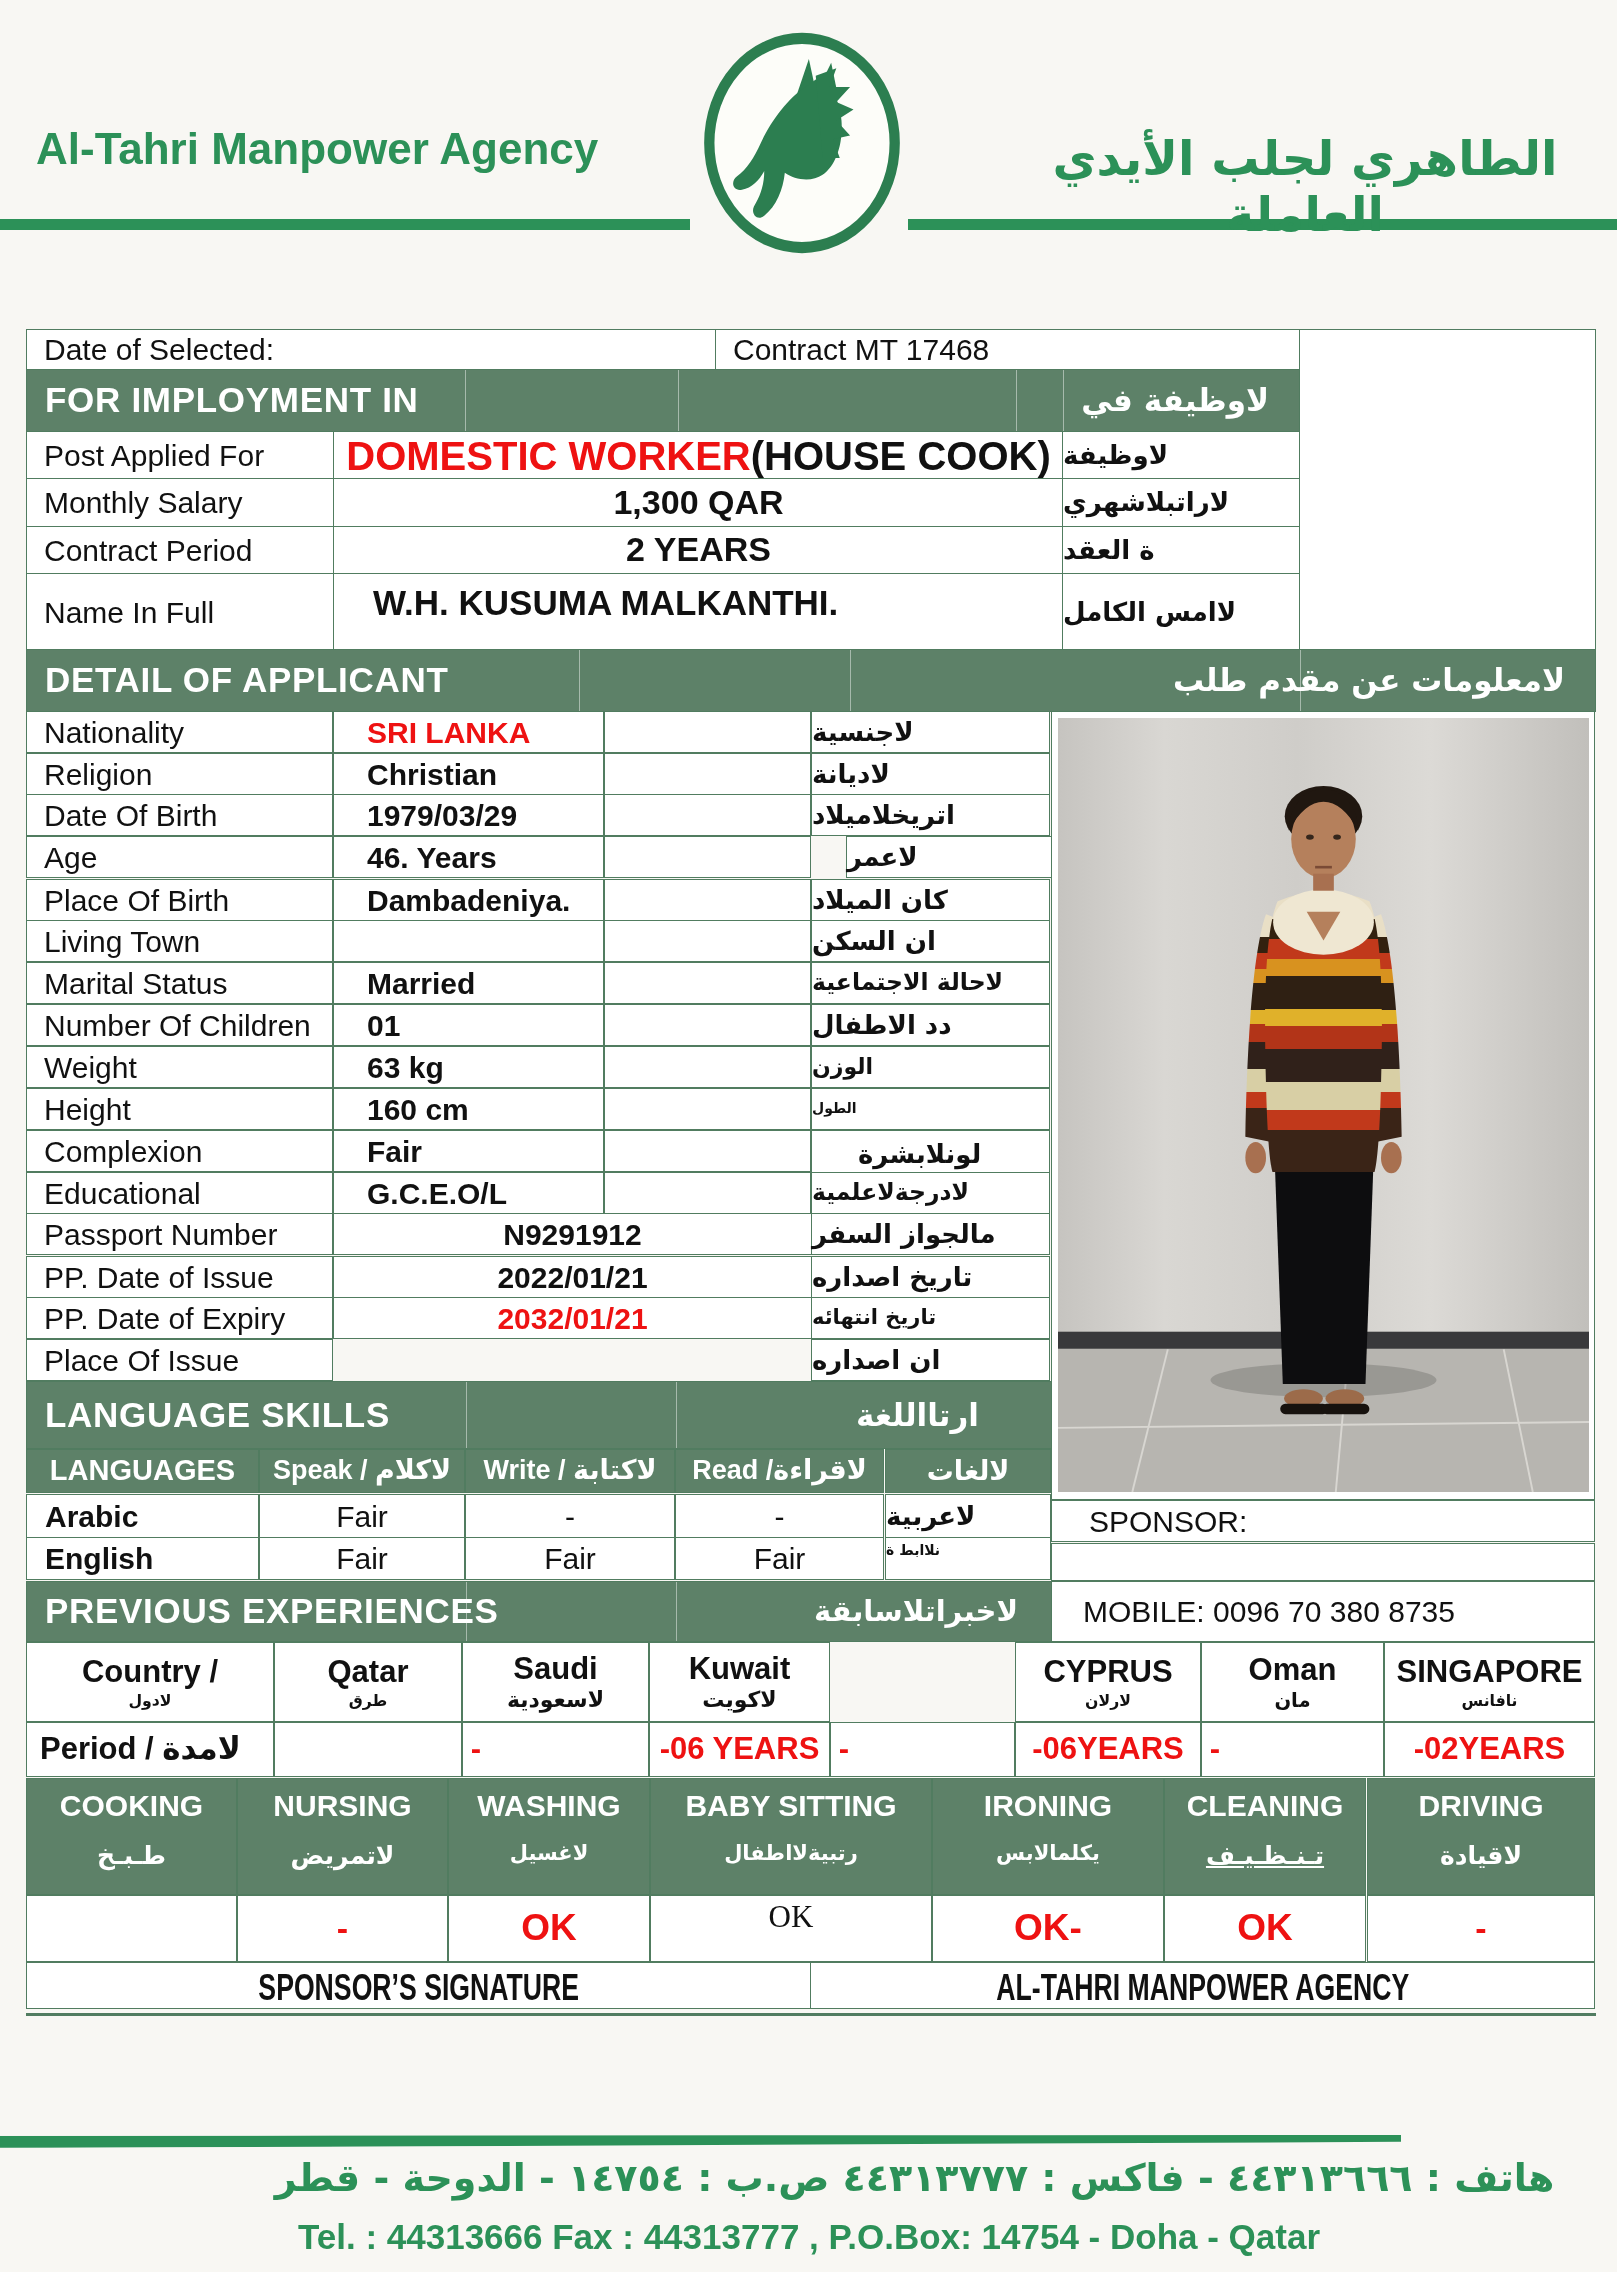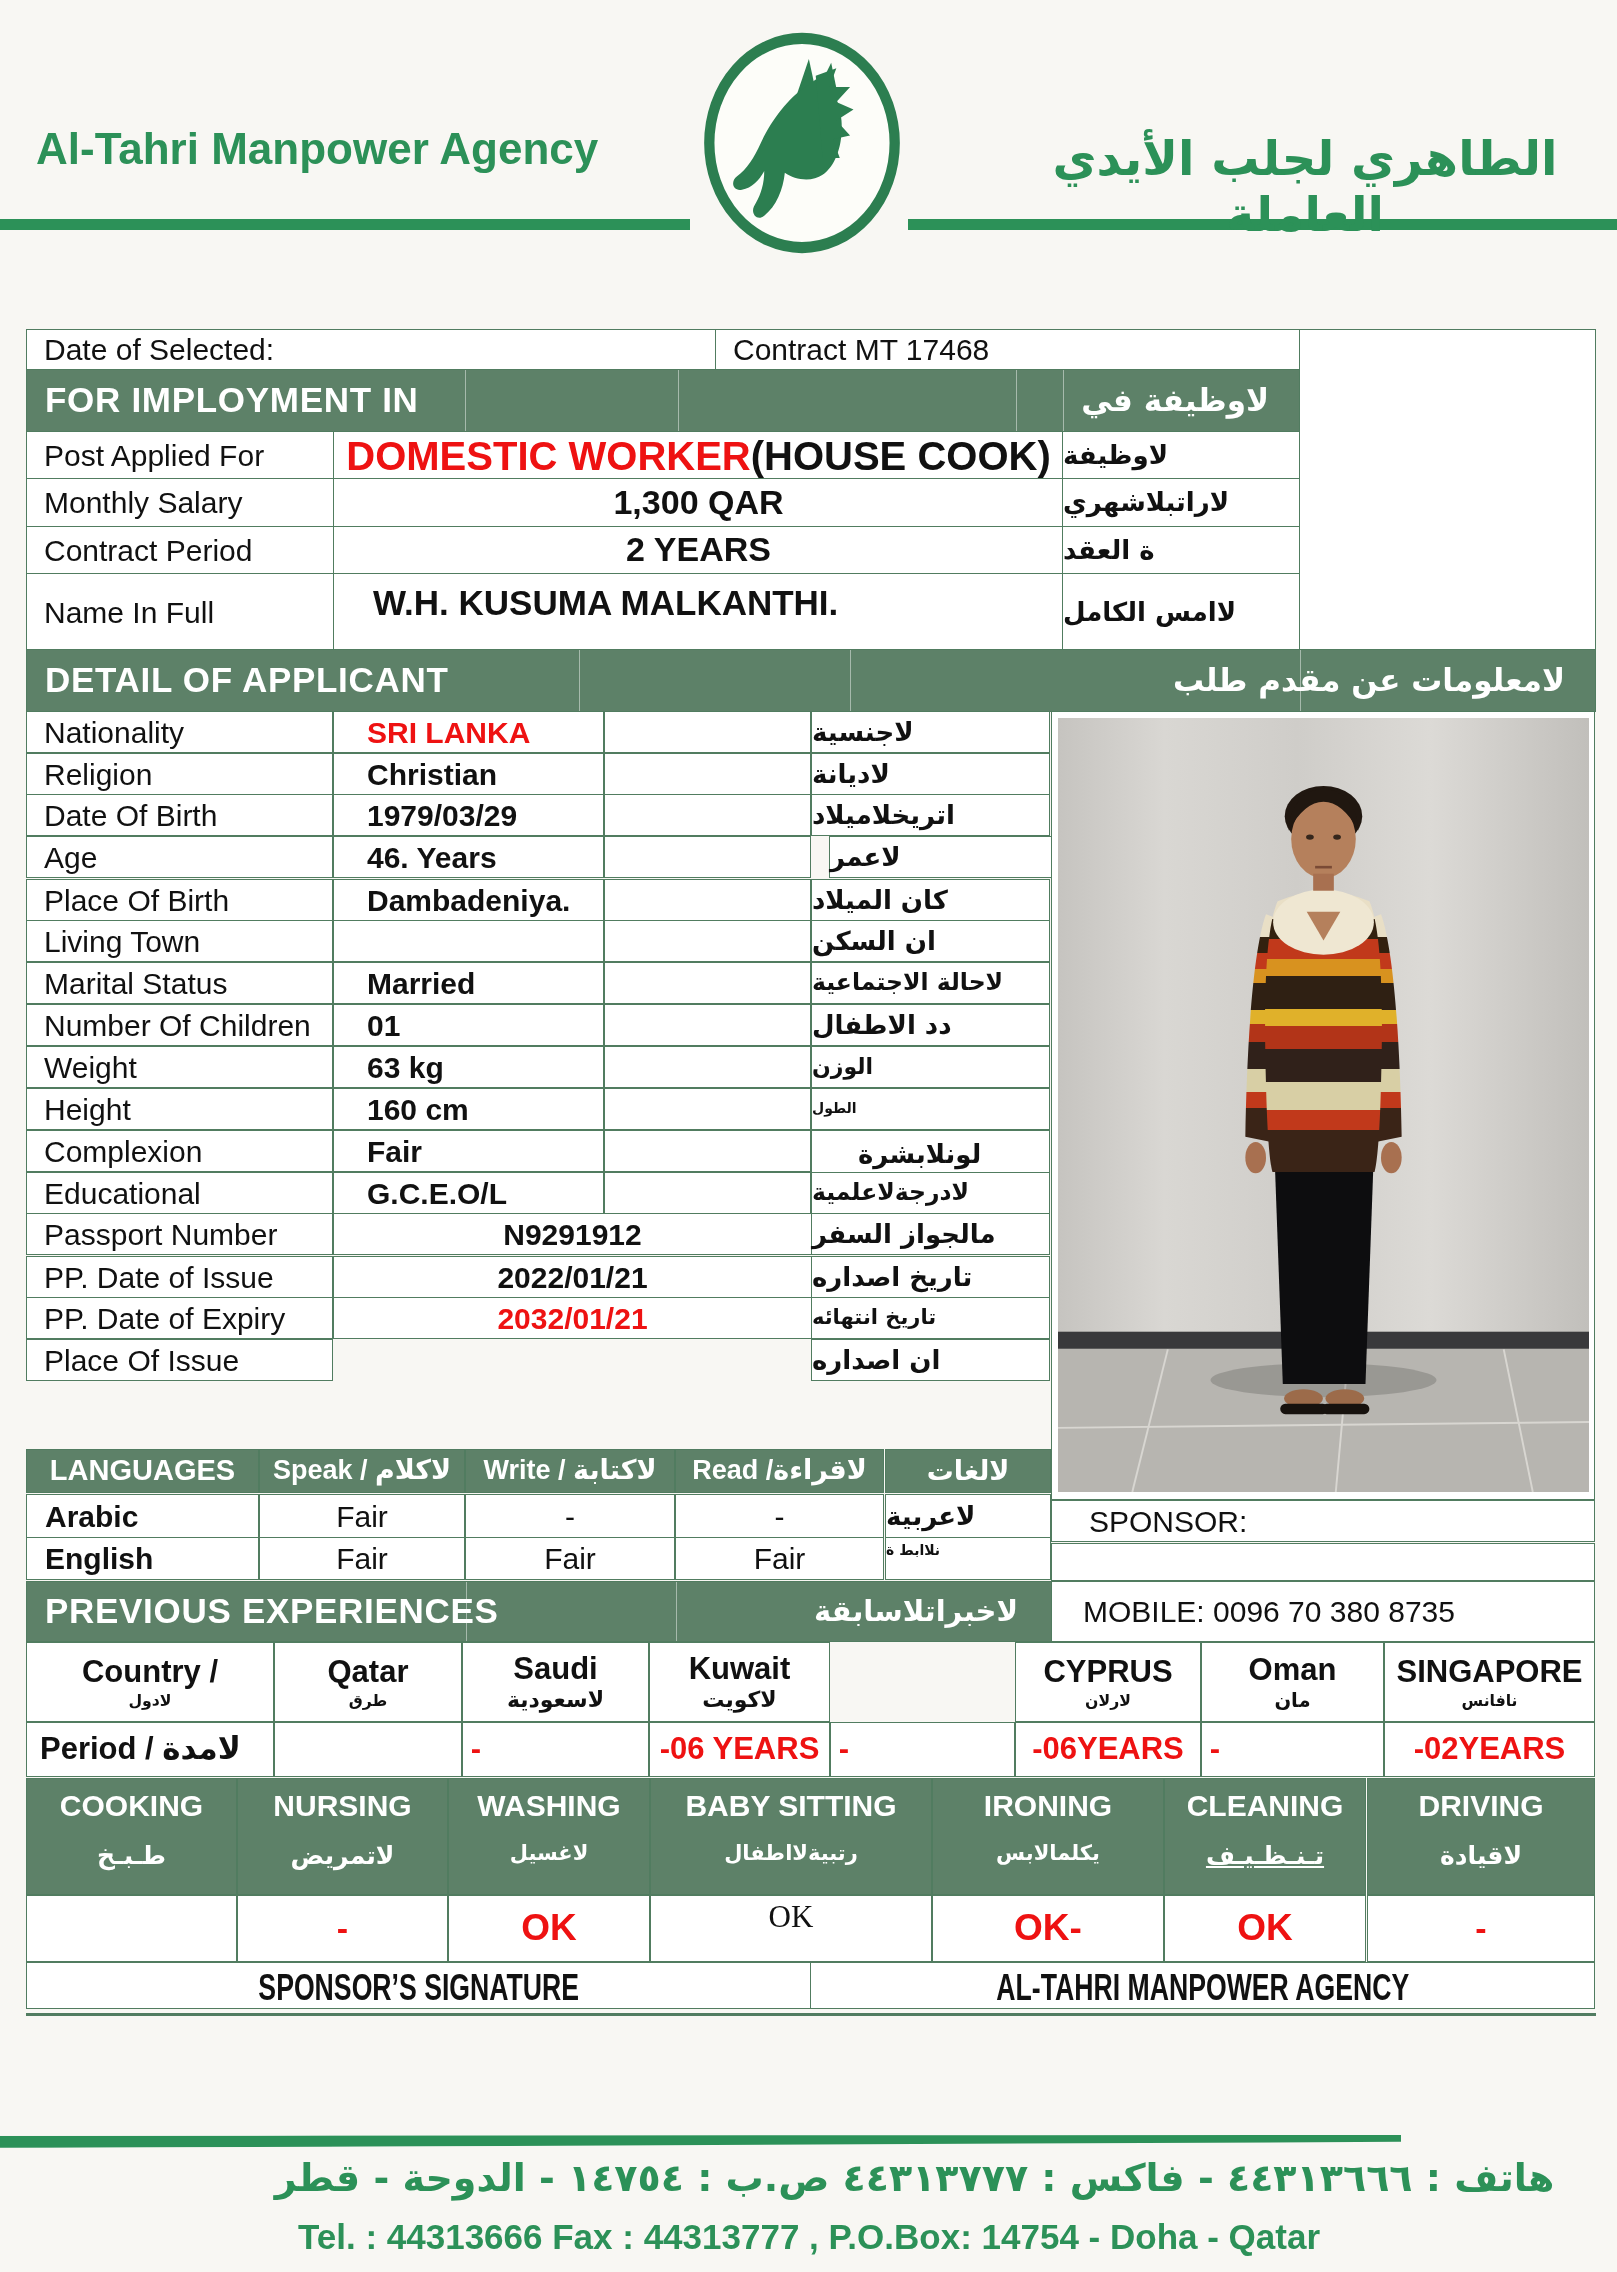--- a/index.html
+++ b/index.html
@@ -103,21 +103,21 @@
   <div class="cell ar" style="left:811px;top:753px;width:239px;height:42px;">لاديانة</div>
 
   <div class="cell label" style="left:26px;top:794px;width:307px;height:42px;">Date Of Birth</div>
   <div class="cell val" style="left:333px;top:794px;width:271px;height:42px;">1979/03/29</div>
   <div class="cell" style="left:604px;top:794px;width:207px;height:42px;"></div>
   <div class="cell ar" style="left:811px;top:794px;width:239px;height:42px;">اتريخلاميلاد</div>
 
   <div class="cell label" style="left:26px;top:836px;width:307px;height:42px;">Age</div>
   <div class="cell val" style="left:333px;top:836px;width:271px;height:42px;">46. Years</div>
   <div class="cell" style="left:604px;top:836px;width:207px;height:42px;"></div>
-  <div class="cell ar" style="left:829px;top:836px;width:239px;height:42px;text-align:center;">لاعمر</div>
+  <div class="cell ar" style="left:846px;top:836px;width:239px;height:42px;text-align:center;">لاعمر</div>
 
   <div class="cell label" style="left:26px;top:879px;width:307px;height:42px;">Place Of Birth</div>
   <div class="cell val" style="left:333px;top:879px;width:271px;height:42px;">Dambadeniya.</div>
   <div class="cell" style="left:604px;top:879px;width:207px;height:42px;"></div>
   <div class="cell ar" style="left:811px;top:879px;width:239px;height:42px;">كان الميلاد</div>
 
   <div class="cell label" style="left:26px;top:920px;width:307px;height:42px;">Living Town</div>
   <div class="cell val" style="left:333px;top:920px;width:271px;height:42px;"></div>
   <div class="cell" style="left:604px;top:920px;width:207px;height:42px;"></div>
   <div class="cell ar" style="left:811px;top:920px;width:239px;height:42px;">ان السكن</div>
@@ -234,20 +234,26 @@
         <rect x="395" y="238" width="32" height="26" fill="#a87050"></rect>
 
         <ellipse cx="380" cy="1040" rx="30" ry="14" fill="#9c6b4a"></ellipse>
         <ellipse cx="444" cy="1040" rx="30" ry="14" fill="#9c6b4a"></ellipse>
         <rect x="344" y="1048" width="74" height="16" rx="8" fill="#17120e"></rect>
         <rect x="408" y="1048" width="74" height="16" rx="8" fill="#17120e"></rect>
       </svg>
     </div>
   </div>
 
+  <div class="cell green" style="left:26px;top:1381px;width:1026px;height:68px;">
+    <span class="band-en">LANGUAGE SKILLS</span>
+    <span class="iv" style="left:439px;"></span>
+      <span class="iv" style="left:649px;"></span>
+    <span class="band-ar" style="right:72px;">ارتااللغة</span>
+  </div>
   <div class="cell green" style="left:26px;top:1449px;width:233px;height:44px;justify-content:center;font-weight:bold;font-size:29px;">LANGUAGES</div>
   <div class="cell green" style="left:259px;top:1449px;width:206px;height:44px;justify-content:center;font-weight:bold;font-size:27px;">Speak / لاكلام</div>
   <div class="cell green" style="left:465px;top:1449px;width:210px;height:44px;justify-content:center;font-weight:bold;font-size:27px;">Write / لاكتابة</div>
   <div class="cell green" style="left:675px;top:1449px;width:209px;height:44px;justify-content:center;font-weight:bold;font-size:27px;">Read /لاقراءة</div>
   <div class="cell green" style="left:885px;top:1449px;width:166px;height:44px;justify-content:center;font-weight:bold;font-size:27px;font-family:'DejaVu Sans',sans-serif;direction:rtl;">لالغات</div>
 
   <div class="cell val" style="left:26px;top:1494px;width:233px;height:44px;padding-left:18px;">Arabic</div>
   <div class="cell" style="left:259px;top:1494px;width:206px;height:44px;justify-content:center;">Fair</div>
   <div class="cell" style="left:465px;top:1494px;width:210px;height:44px;justify-content:center;">-</div>
   <div class="cell" style="left:675px;top:1494px;width:209px;height:44px;justify-content:center;">-</div>

